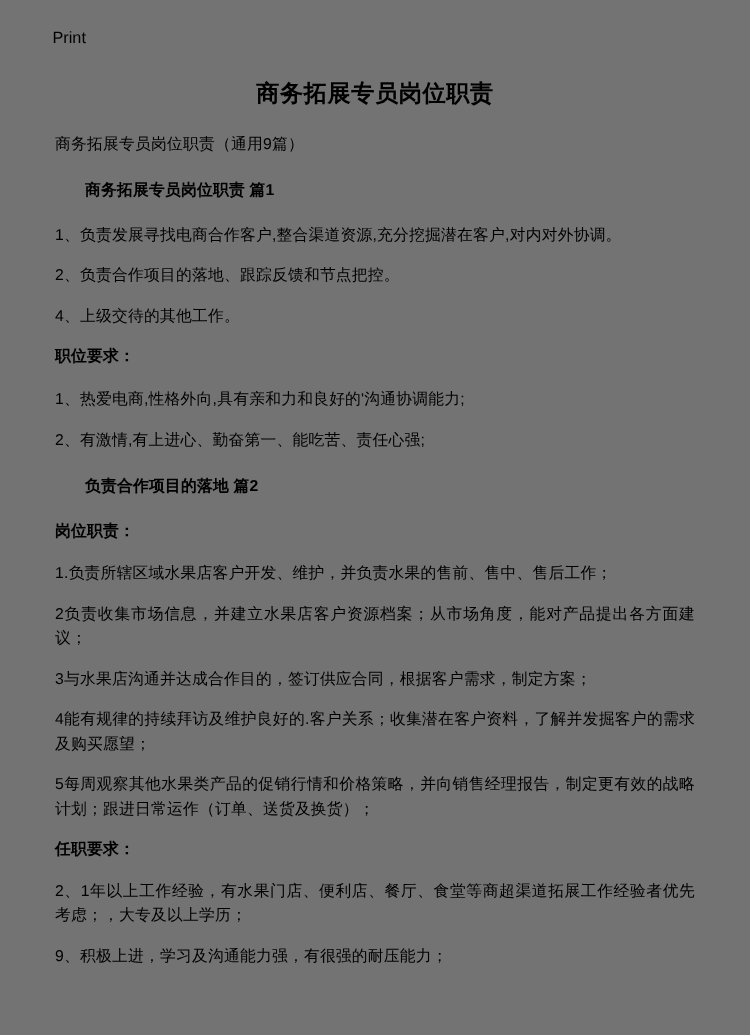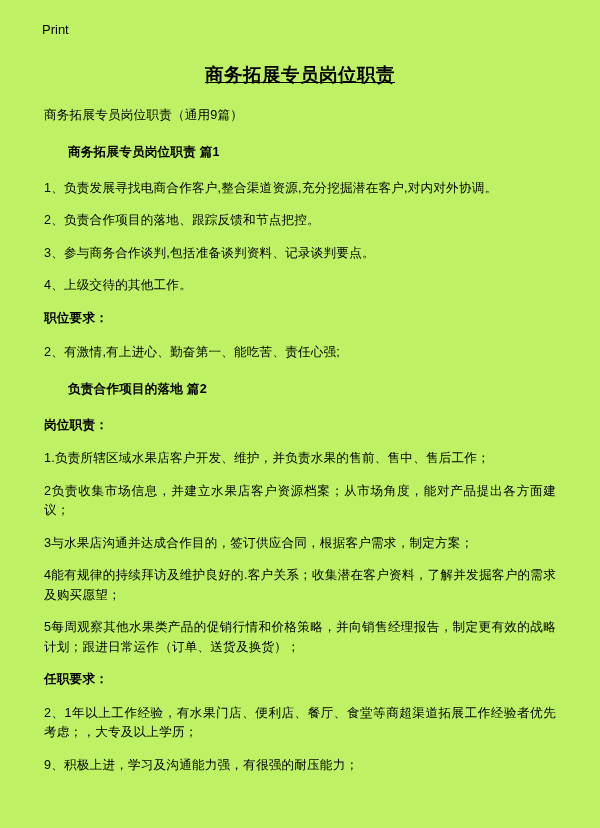--- a/index.html
+++ b/index.html
@@ -11,21 +11,21 @@
     width: 600px;
     height: 828px;
     font-family: "Liberation Sans", sans-serif;
     color: #000000;
     overflow: hidden;
   }
   .page {
     position: relative;
     width: 600px;
     height: 828px;
-    background: #bef264;
+    background: #737373;
     box-sizing: border-box;
   }
   .print-link {
     position: absolute;
     top: 22px;
     left: 42px;
     font-size: 13px;
     color: #000000;
     line-height: 1.2;
     cursor: pointer;
@@ -36,21 +36,20 @@
     left: 44px;
     width: 512px;
   }
   .doc-title {
     text-align: center;
     font-size: 18.5px;
     font-weight: bold;
     letter-spacing: 0.5px;
     margin: 0 0 18px 0;
     line-height: 1.4;
-    text-decoration: underline;
   }
   .para {
     font-size: 12.6px;
     line-height: 1.55;
     margin: 0 0 13px 0;
     text-align: justify;
     letter-spacing: 0.2px;
   }
   .para.bold {
     font-weight: bold;
@@ -71,23 +70,23 @@
 
   <div class="print-link">Print</div>
 
   <div class="doc">
     <h1 class="doc-title">商务拓展专员岗位职责</h1>
 
     <p class="para">商务拓展专员岗位职责（通用9篇）</p>
     <p class="para bold head2">商务拓展专员岗位职责 篇1</p>
     <p class="para">1、负责发展寻找电商合作客户,整合渠道资源,充分挖掘潜在客户,对内对外协调。</p>
     <p class="para">2、负责合作项目的落地、跟踪反馈和节点把控。</p>
-    <p class="para">3、参与商务合作谈判,包括准备谈判资料、记录谈判要点。</p>
     <p class="para">4、上级交待的其他工作。</p>
     <p class="para bold sub">职位要求：</p>
+    <p class="para">1、热爱电商,性格外向,具有亲和力和良好的'沟通协调能力;</p>
     <p class="para">2、有激情,有上进心、勤奋第一、能吃苦、责任心强;</p>
     <p class="para bold head2">负责合作项目的落地 篇2</p>
     <p class="para bold sub">岗位职责：</p>
     <p class="para">1.负责所辖区域水果店客户开发、维护，并负责水果的售前、售中、售后工作；</p>
     <p class="para">2负责收集市场信息，并建立水果店客户资源档案；从市场角度，能对产品提出各方面建议；</p>
     <p class="para">3与水果店沟通并达成合作目的，签订供应合同，根据客户需求，制定方案；</p>
     <p class="para">4能有规律的持续拜访及维护良好的.客户关系；收集潜在客户资料，了解并发掘客户的需求及购买愿望；</p>
     <p class="para">5每周观察其他水果类产品的促销行情和价格策略，并向销售经理报告，制定更有效的战略计划；跟进日常运作（订单、送货及换货）；</p>
     <p class="para bold sub">任职要求：</p>
     <p class="para">2、1年以上工作经验，有水果门店、便利店、餐厅、食堂等商超渠道拓展工作经验者优先考虑；，大专及以上学历；</p>

